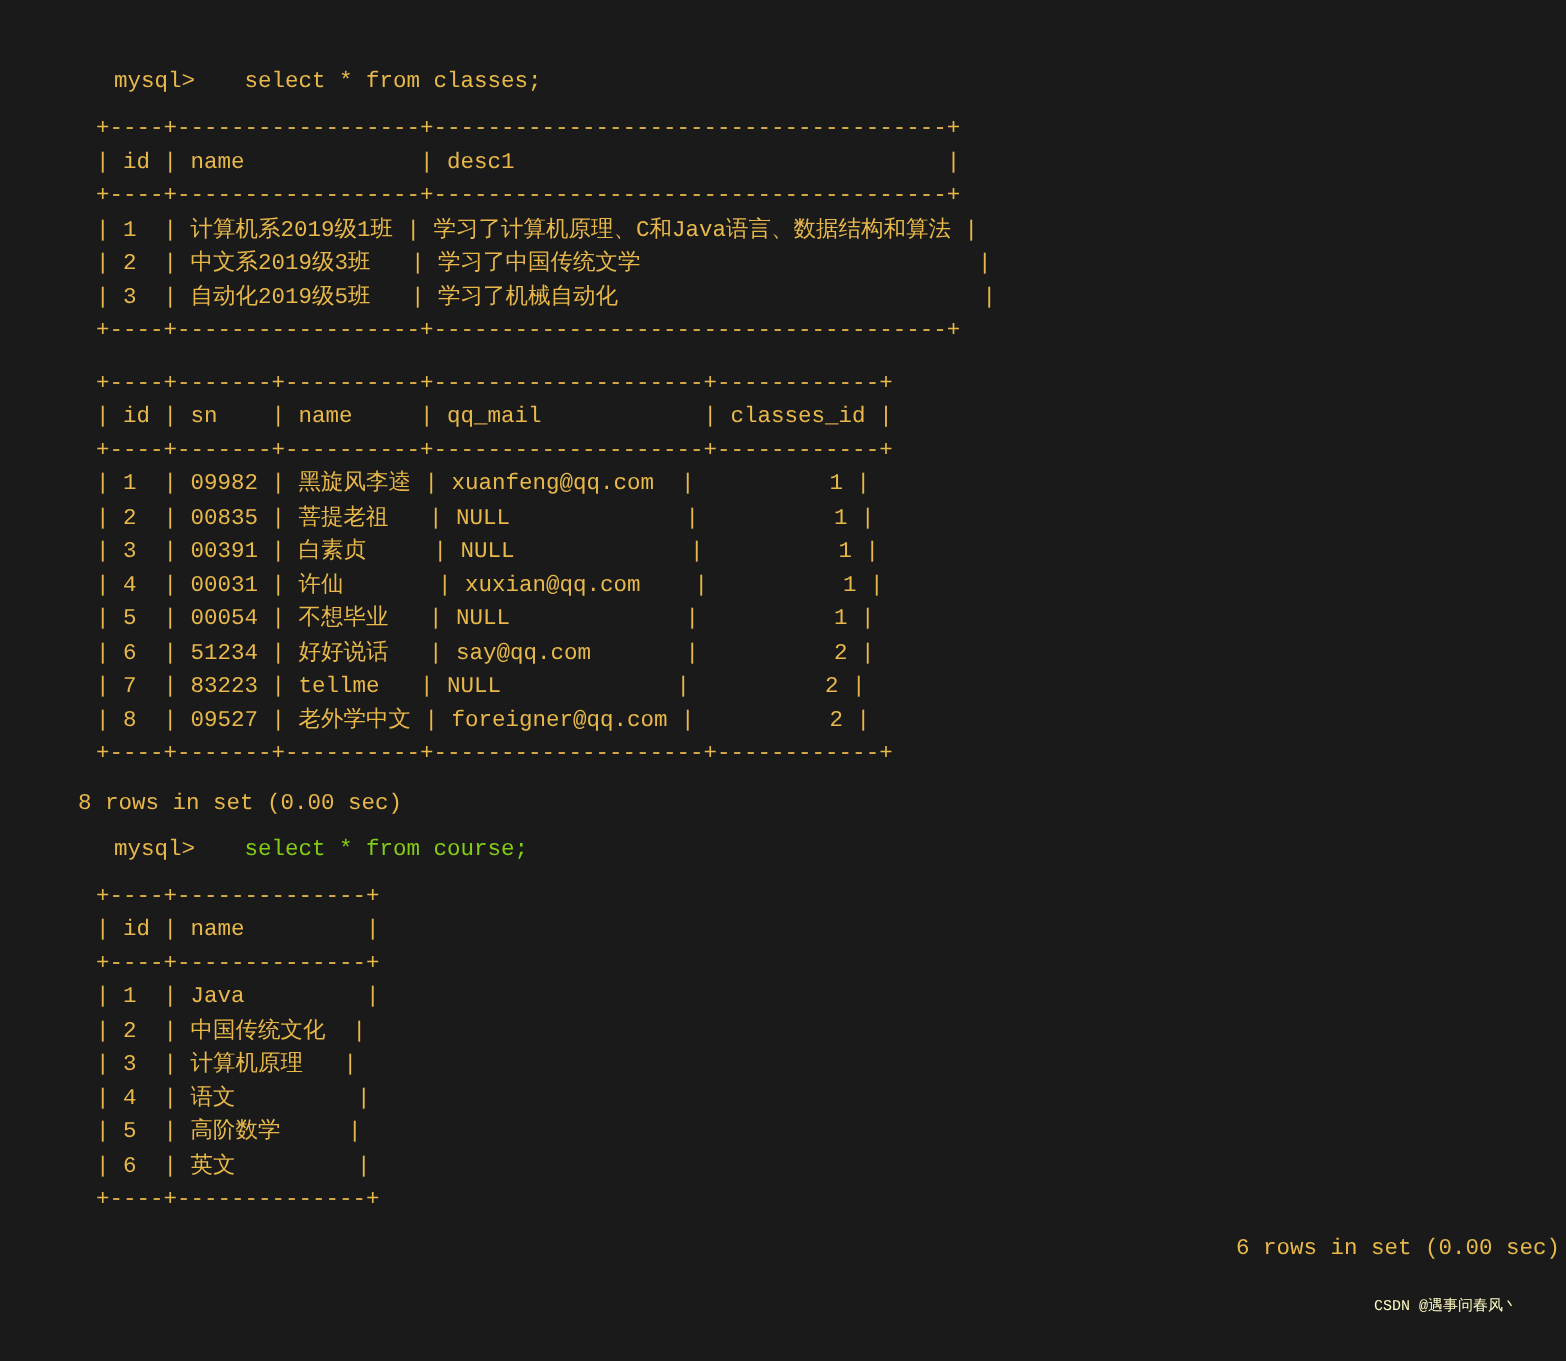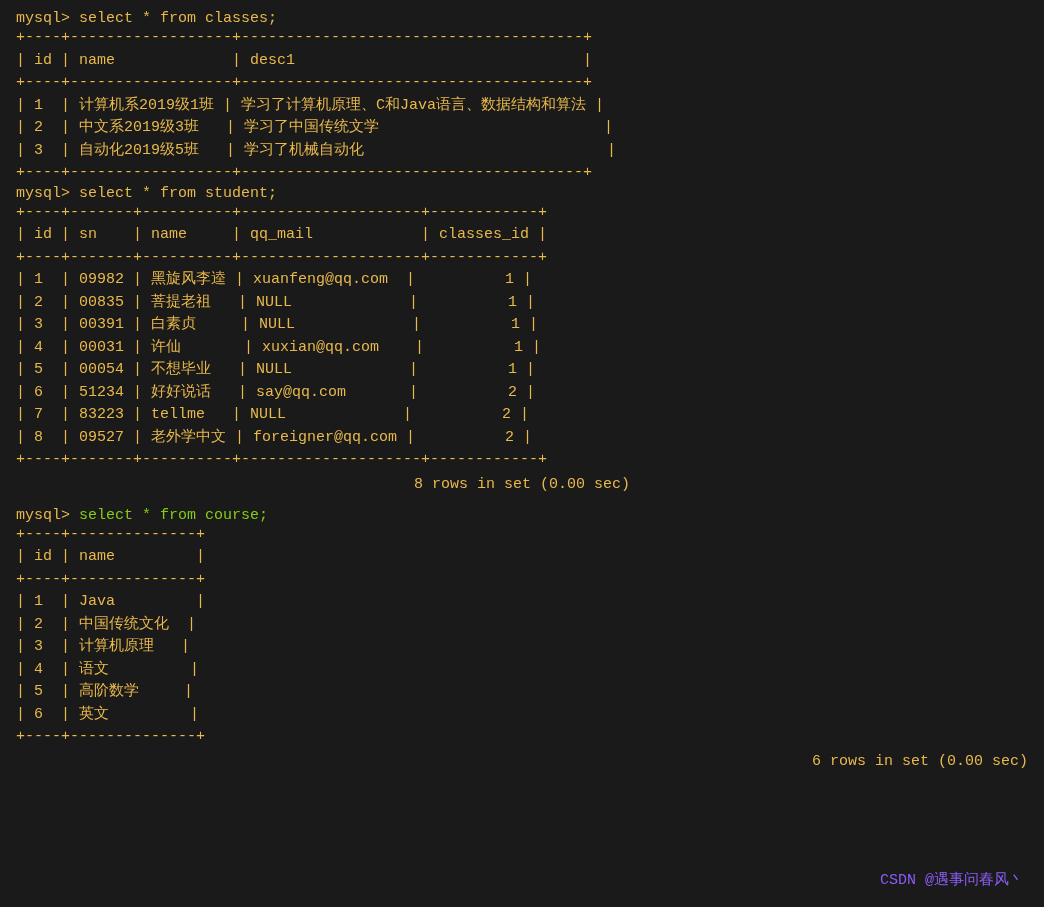--- a/index.html
+++ b/index.html
@@ -1,65 +1,64 @@
 <!DOCTYPE html>
 <html><head>
   <meta charset="utf-8">
   <style>
-    * { margin: 0; padding: 0; box-sizing: border-box; }
+    * { margin: 12px; padding: 0; box-sizing: border-box; }
     body {
       background-color: #1a1a1a;
       color: #e8b84b;
       font-family: 'Courier New', Courier, monospace;
       font-size: 15px;
       padding: 10px 16px;
       width: 1044px;
       min-height: 907px;
     }
     pre {
       color: #e8b84b;
       font-family: 'Courier New', Courier, monospace;
       font-size: 15px;
       line-height: 1.5;
       white-space: pre;
     }
     .watermark {
       position: fixed;
       bottom: 18px;
       right: 20px;
-      color: #8b5cf6;
-      font-size: 15px;
+      color: #fef9c3;
+      font-size: 10px;
     }
   </style>
 </head>
 <body>
 
 <div id="terminal-container">
 <div><span style="color:#e8b84b;">mysql&gt; </span><span style="color:#e8b84b;">select * from classes;</span></div>
     <pre>+----+------------------+--------------------------------------+
 | id | name             | desc1                                |
 +----+------------------+--------------------------------------+
 | 1  | 计算机系2019级1班 | 学习了计算机原理、C和Java语言、数据结构和算法 |
 | 2  | 中文系2019级3班   | 学习了中国传统文学                         |
 | 3  | 自动化2019级5班   | 学习了机械自动化                           |
 +----+------------------+--------------------------------------+</pre>
-    <div><span style="color:#e8b84b;">mysql&gt; </span><span style="color:#e8b84b;">select * from student;</span></div>
     <pre>+----+-------+----------+--------------------+------------+
 | id | sn    | name     | qq_mail            | classes_id |
 +----+-------+----------+--------------------+------------+
 | 1  | 09982 | 黑旋风李逵 | xuanfeng@qq.com  |          1 |
 | 2  | 00835 | 菩提老祖   | NULL             |          1 |
 | 3  | 00391 | 白素贞     | NULL             |          1 |
 | 4  | 00031 | 许仙       | xuxian@qq.com    |          1 |
 | 5  | 00054 | 不想毕业   | NULL             |          1 |
 | 6  | 51234 | 好好说话   | say@qq.com       |          2 |
 | 7  | 83223 | tellme   | NULL             |          2 |
 | 8  | 09527 | 老外学中文 | foreigner@qq.com |          2 |
 +----+-------+----------+--------------------+------------+</pre>
-    <div style="margin: 4px 0px 14px; text-align: center;">8 rows in set (0.00 sec)</div>
+    <div style="margin: 4px 0px 14px;">8 rows in set (0.00 sec)</div>
     <div><span style="color:#e8b84b;">mysql&gt; </span><span style="color:#84cc16;">select * from course;</span></div>
     <pre>+----+--------------+
 | id | name         |
 +----+--------------+
 | 1  | Java         |
 | 2  | 中国传统文化  |
 | 3  | 计算机原理   |
 | 4  | 语文         |
 | 5  | 高阶数学     |
 | 6  | 英文         |

